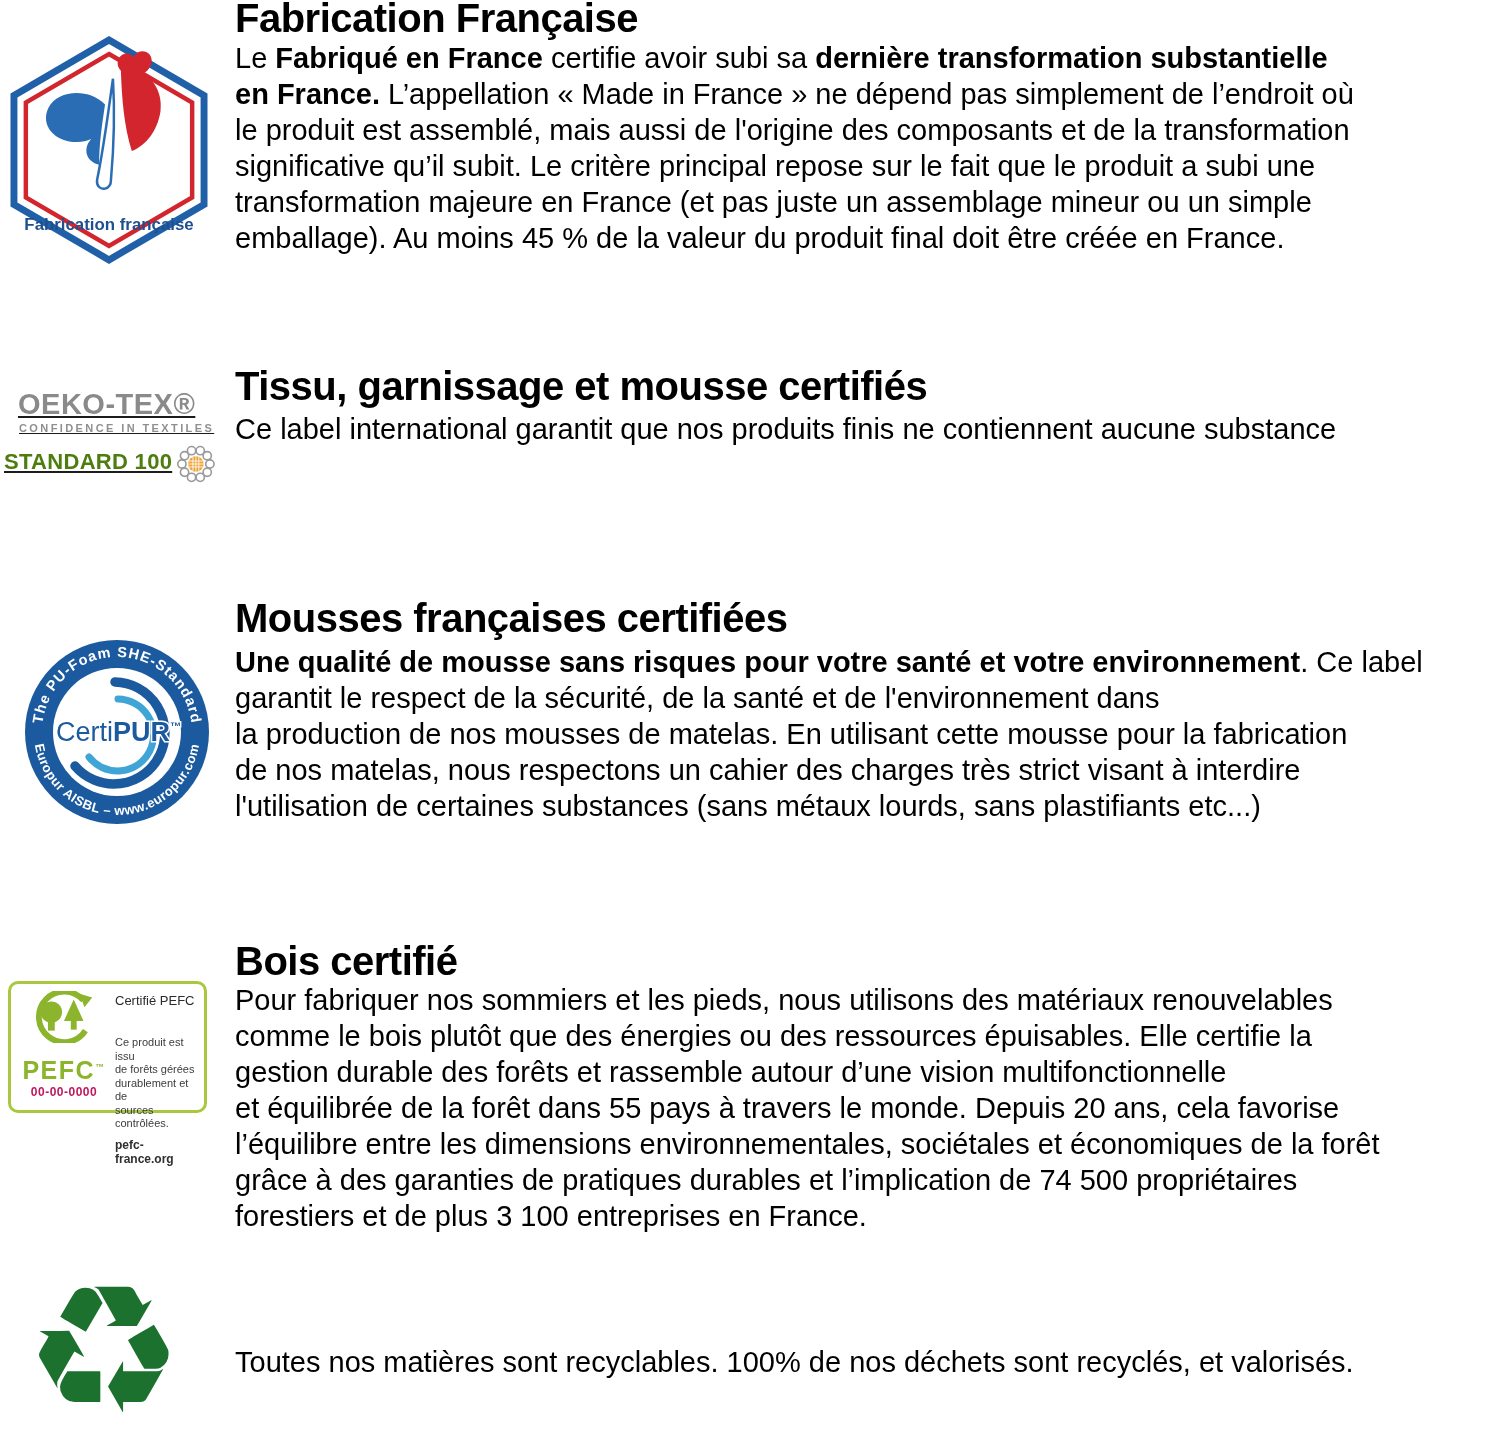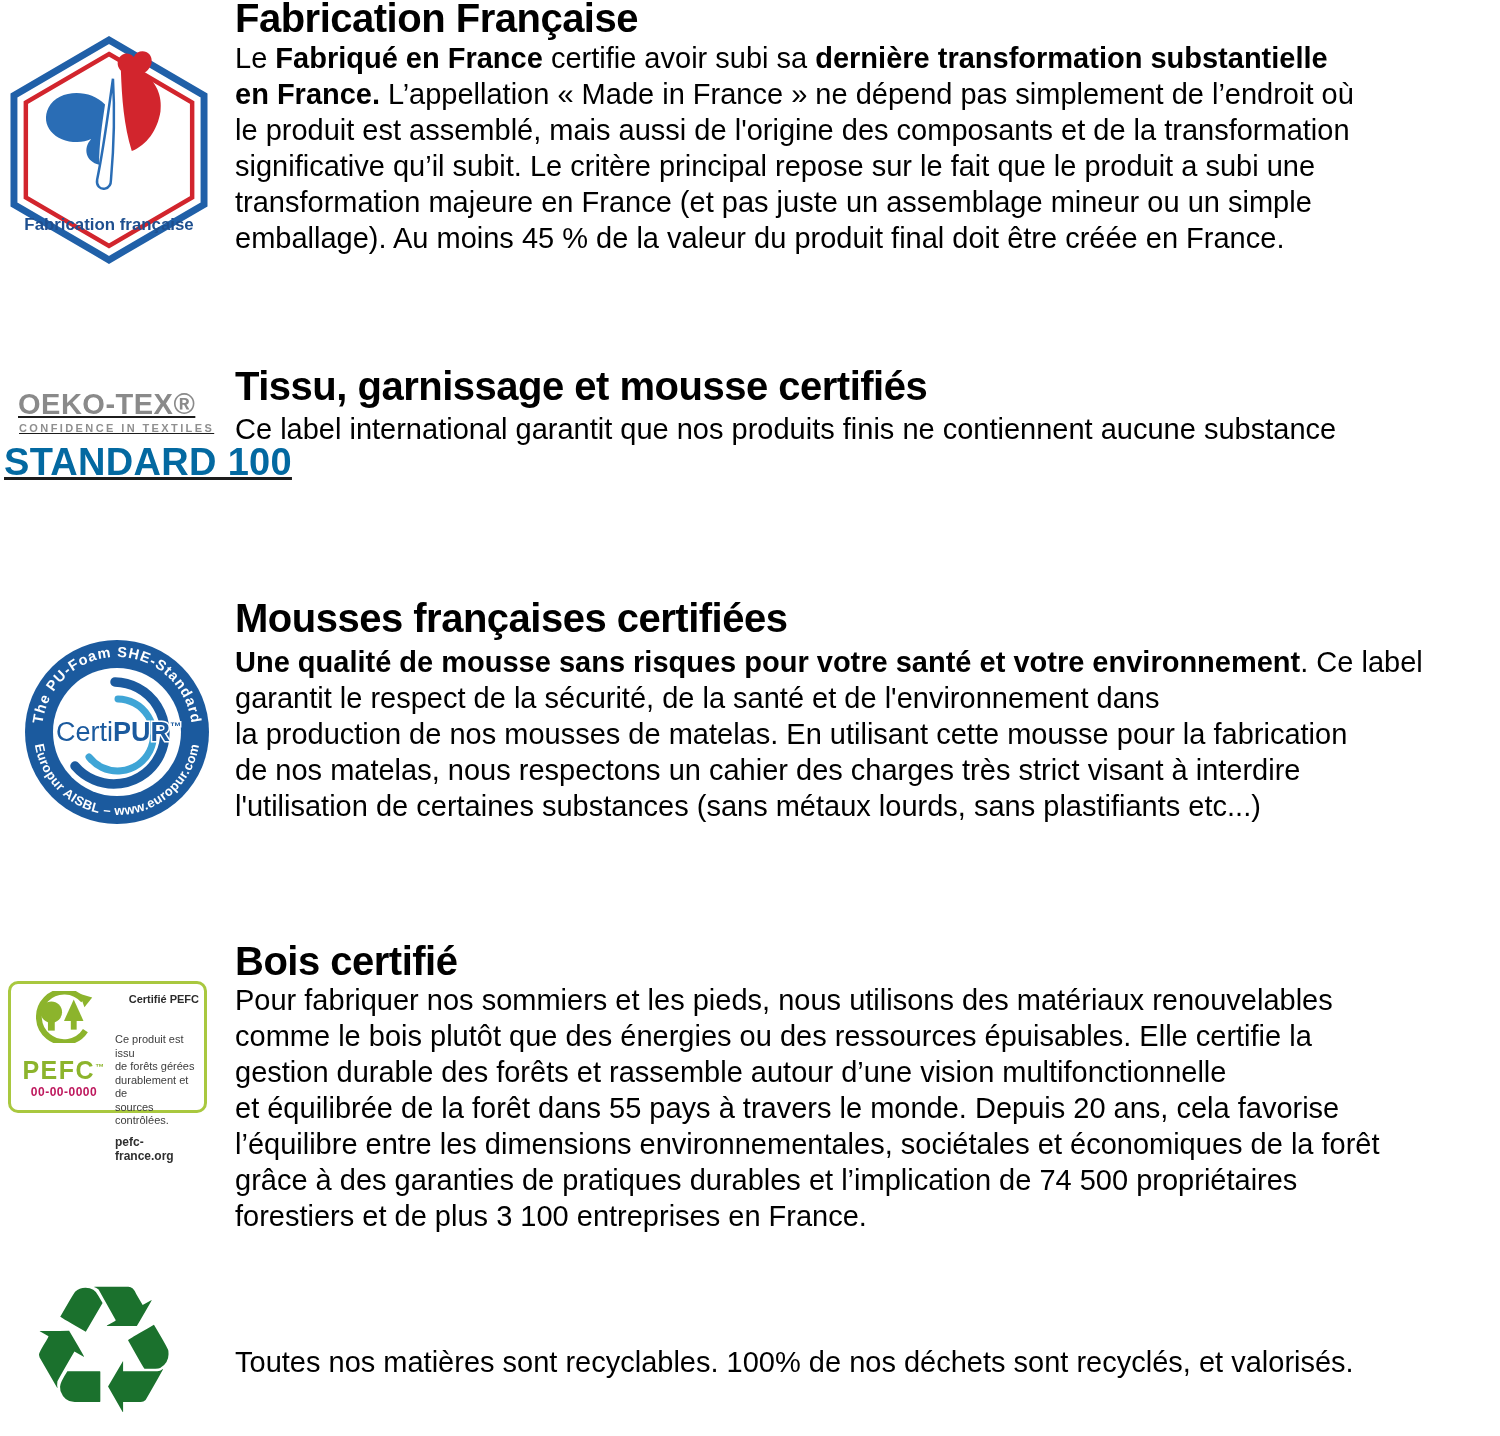--- a/index.html
+++ b/index.html
@@ -18,38 +18,38 @@
   .b{font-weight:700;}
 
   
   .hex-logo{left:10px;top:34px;width:198px;height:232px;}
 
   
   .oeko{left:4px;top:388px;width:212px;text-decoration:underline;}
   .oeko-brand{font-size:29px;font-weight:700;color:#8a8a8a;letter-spacing:0.5px;padding-left:14px;white-space:nowrap;}
   .oeko-tag{font-size:11px;font-weight:700;color:#8f8f8f;letter-spacing:2.4px;padding-left:15px;margin-top:1px;white-space:nowrap;}
   .oeko-std-row{display:flex;align-items:center;margin-top:1px;}
-  .oeko-std{font-size:38px;font-weight:700;color:#0369a1;letter-spacing:0.3px;white-space:nowrap;}
+  .oeko-std{font-size:22px;font-weight:700;color:#4d7c0f;letter-spacing:0.3px;white-space:nowrap;}
   .oeko-flower{margin-left:4px;margin-top:4px;}
 
   
   .certipur{left:20px;top:636px;width:192px;height:192px;}
 
   
   .pefc{
     left:8px;top:981px;width:199px;height:132px;box-sizing:border-box;
     border:3px solid #a9c83f;border-radius:10px;background:#fff;
     display:flex;padding:7px 5px 5px 7px;gap:5px;
   }
   .pefc-left{width:92px;display:flex;flex-direction:column;align-items:center;}
   .pefc-name{font-size:25px;font-weight:700;color:#8cb42c;letter-spacing:1.5px;line-height:24px;margin-top:12px;}
   .pefc-name sup{font-size:9px;}
   .pefc-num{font-size:12px;font-weight:700;color:#be185d;letter-spacing:0.5px;margin-top:3px;}
   .pefc-right{flex:1;padding-top:2px;}
-  .pefc-cert-title{font-size:11px;font-weight:700;color:#2b2b2b;text-align:right;}
+  .pefc-cert-title{font-size:13px;font-weight:400;color:#2b2b2b;}
   .pefc-cert-text{font-size:11px;color:#3c3c3c;line-height:13.5px;margin-top:28px;}
   .pefc-site{font-size:12px;color:#2f2f2f;margin-top:7px;font-weight:bold;}
 
   
   .recycle{
     left:24px;top:1266px;font-family:"DejaVu Sans", sans-serif;
     font-size:178px;line-height:170px;color:#1b712d;
   }
 
   

